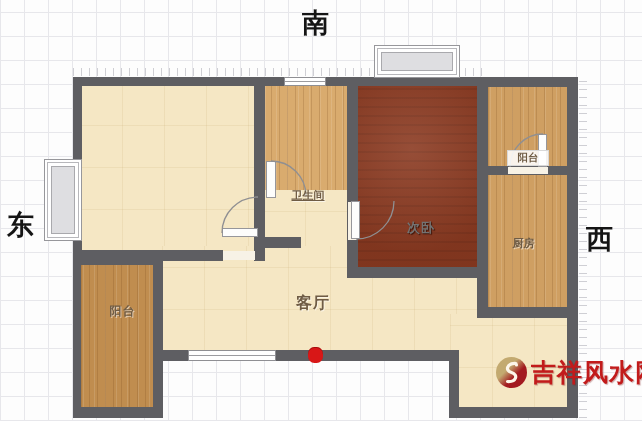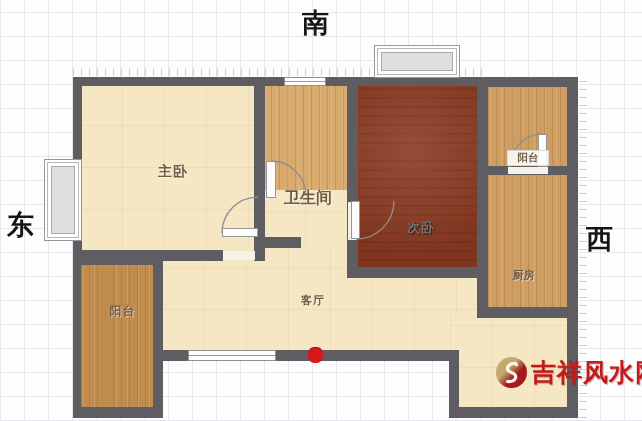--- a/index.html
+++ b/index.html
@@ -111,27 +111,26 @@
 
   <svg class="arcs" width="642" height="421" viewBox="0 0 642 421">
     <path d="M 222 233 A 36 36 0 0 1 258 197" fill="none" stroke="#8f8f92" stroke-width="1.3"></path>
     <path d="M 271 161 A 35 35 0 0 1 306 196" fill="none" stroke="#8f8f92" stroke-width="1.3"></path>
     <path d="M 356 239 A 38 38 0 0 0 394 201" fill="none" stroke="#8f8f92" stroke-width="1.3"></path>
     <path d="M 543 134 A 33 33 0 0 0 510 167" fill="none" stroke="#8f8f92" stroke-width="1.3"></path>
   </svg>
 
   <div class="red-marker" style="left:308px;top:347px;"></div>
 
-  <div class="room-label" style="left:138px;top:163px;width:70px;font-size:14px;">主卧</div>
-  <div class="room-label" style="left:277px;top:188px;width:62px;font-size:16px;letter-spacing:0;">卫生间</div>
+  <div class="room-label" style="left:277px;top:188px;width:62px;font-size:11px;letter-spacing:0;text-decoration:underline;">卫生间</div>
   <div class="room-label label-dark-bg" style="left:391px;top:219px;width:60px;font-size:13px;">次卧</div>
   <div class="room-label label-boxed" style="left:507px;top:150px;width:36px;font-size:10.5px;letter-spacing:0;">阳台</div>
-  <div class="room-label" style="left:496px;top:236px;width:55px;font-size:11px;letter-spacing:0;margin-top:32px;">厨房</div>
+  <div class="room-label" style="left:496px;top:236px;width:55px;font-size:11px;letter-spacing:0;">厨房</div>
   <div class="room-label" style="left:95px;top:303px;width:55px;font-size:12px;">阳台</div>
-  <div class="room-label" style="left:283px;top:293px;width:60px;font-size:11px;">客厅</div>
+  <div class="room-label" style="left:283px;top:293px;width:60px;font-size:16px;">客厅</div>
 
   <div class="compass" style="left:302px;top:10px;">南</div>
   <div class="compass" style="left:7px;top:212px;">东</div>
   <div class="compass" style="left:586px;top:226px;">西</div>
 
   <div class="watermark" style="left:495px;top:356px;">
     <svg width="33" height="33" viewBox="0 0 33 33">
       <defs>
         <linearGradient id="wmg" x1="0" y1="0" x2="1" y2="1">
           <stop offset="0.38" stop-color="#c3aa70"></stop>

